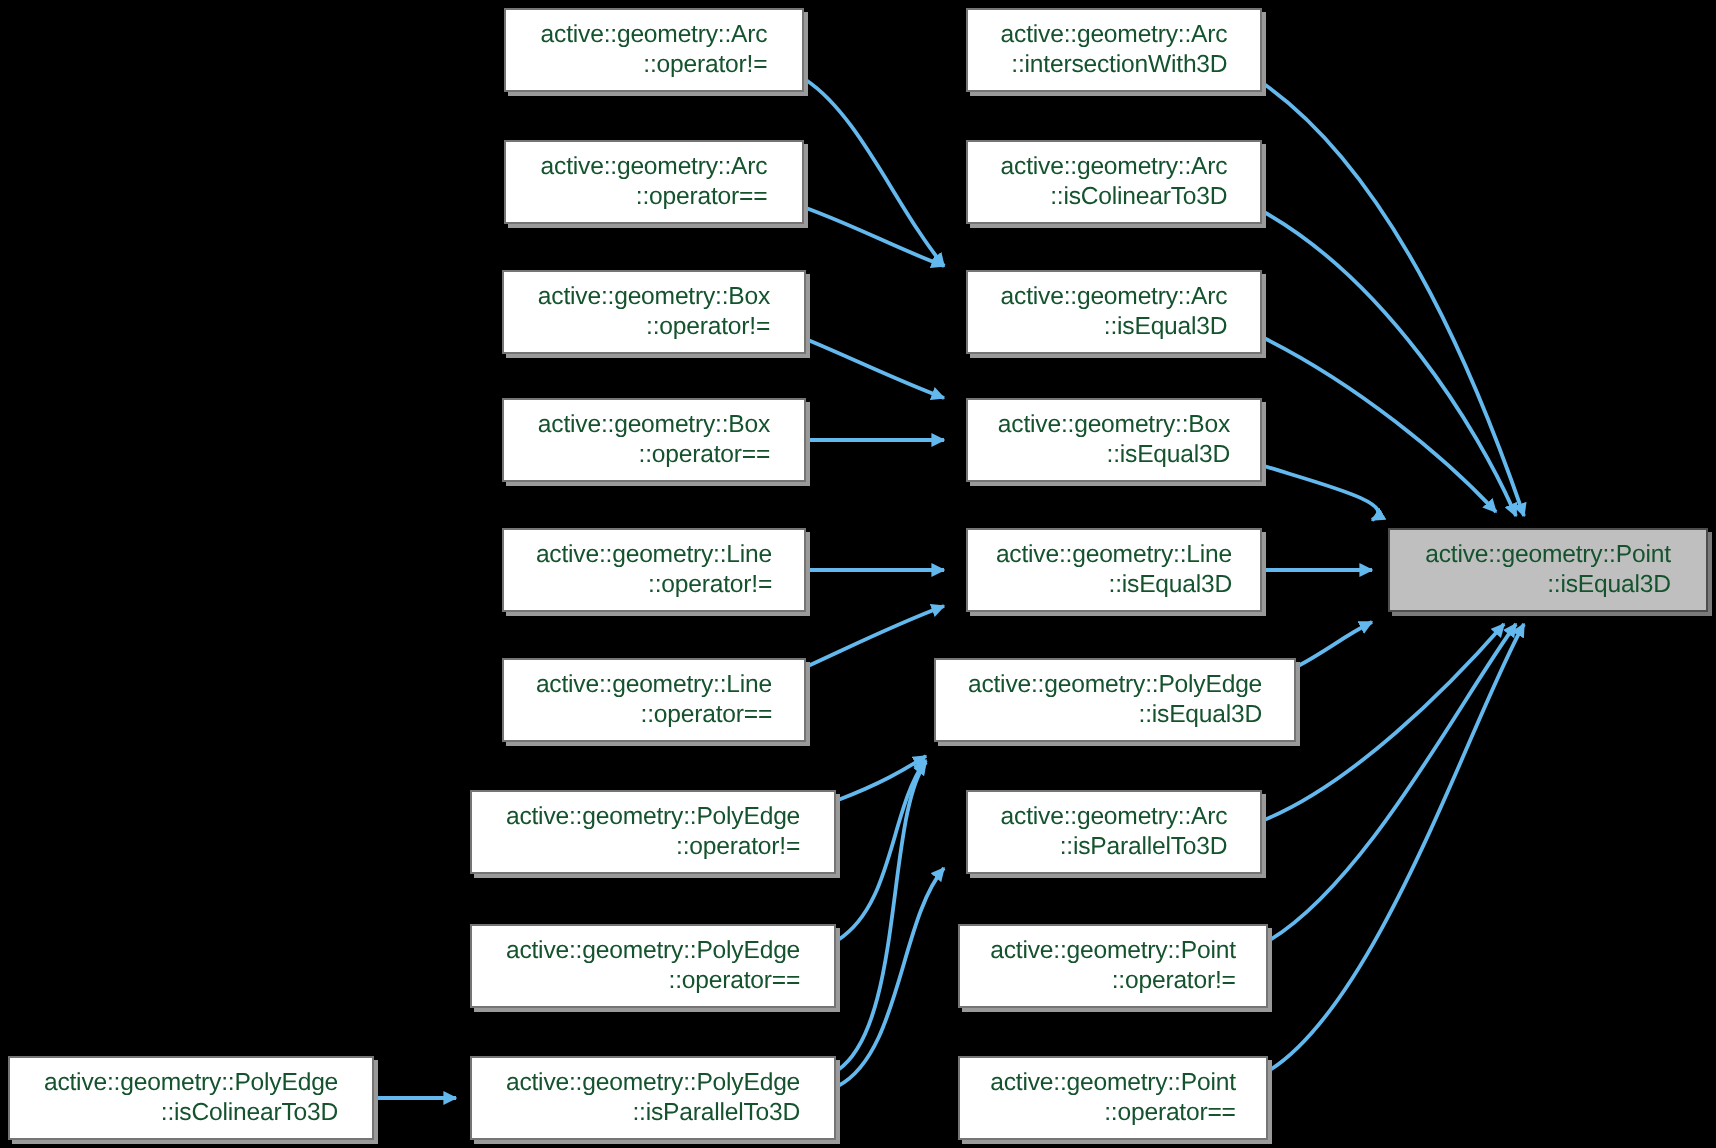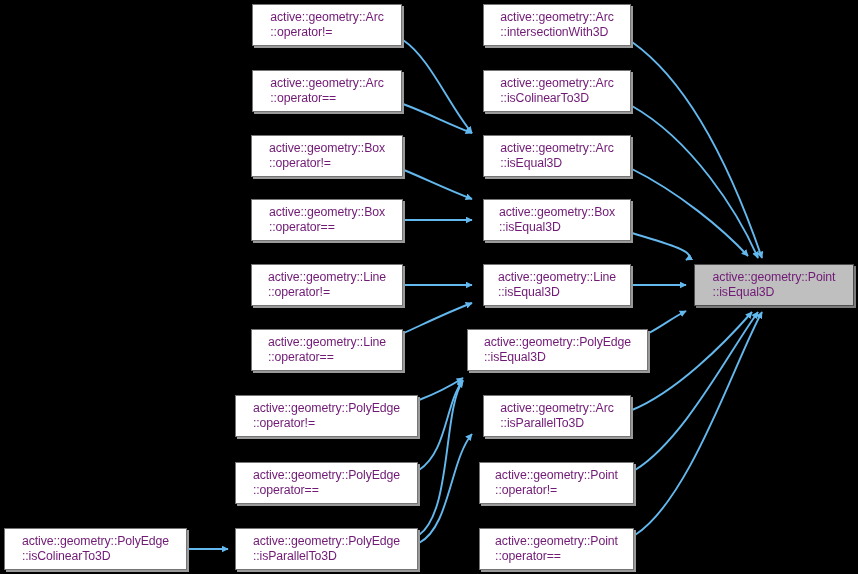--- a/index.html
+++ b/index.html
@@ -33,22 +33,22 @@
   }
   .node {
     position: absolute;
     box-sizing: border-box;
     background: #ffffff;
     border: 1px solid #757575;
     box-shadow: 2px 2px 0 0 #9a9a9a;
     display: flex;
     align-items: center;
     justify-content: center;
-    text-align: left;
-    color: #701a75;
+    text-align: right;
+    color: #14532d;
     font-size: 12.3px;
     line-height: 15px;
     letter-spacing: -0.1px;
     white-space: pre-line;
     cursor: pointer;
   }
   .node.target {
     background: #bfbfbf;
     border: 1px solid #4d4d4d;
     box-shadow: 2px 2px 0 0 #7a7a7a;

